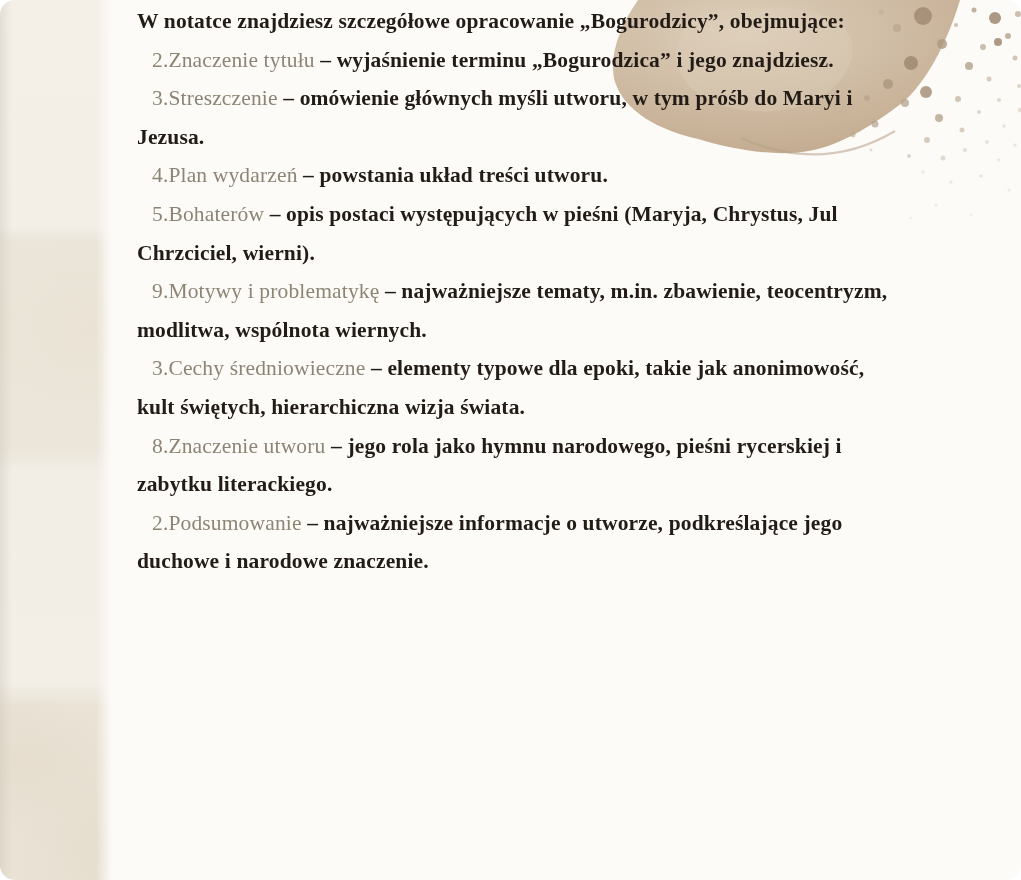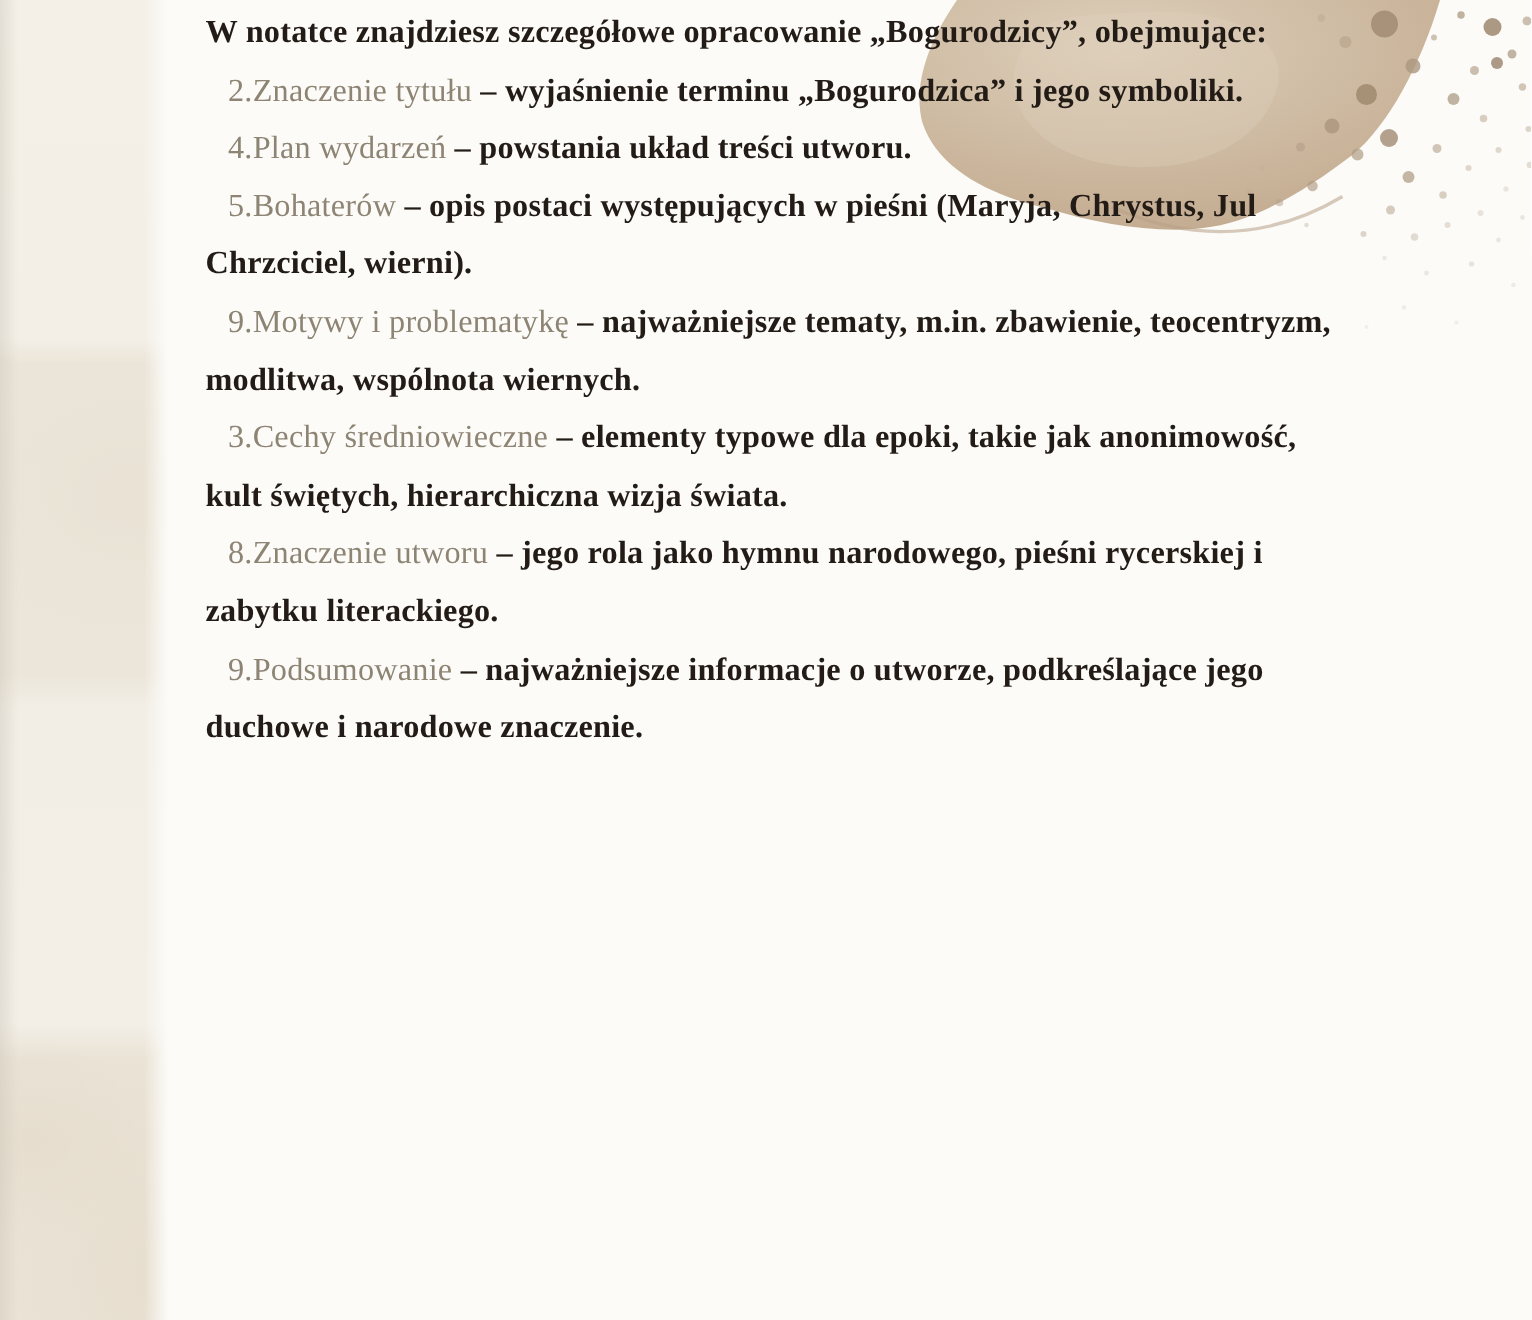--- a/index.html
+++ b/index.html
@@ -2,20 +2,21 @@
 <html style="--page-bg: #fcfbf8; --body-text: #231c16; --term-text: #8d8474; --blob-fill: #cfbca6; --blob-edge: #c1aa8f; --splatter: #a5907a; --left-wash: #efe9df;"><head>
 <meta charset="utf-8">
 <style>
   html,body{margin:0;padding:0;background:#ffffff;}
   .page{
     position:relative;
     width:1021px;height:880px;
     overflow:hidden;
     background:var(--page-bg,#fcfbf8);
     font-family:"Liberation Serif","DejaVu Serif",serif;
+    border-radius:15px;
   }
   
   .left-wash{
     position:absolute;left:0;top:0;width:112px;height:880px;
     background:
       linear-gradient(to right, rgba(252,251,248,0) 96px, rgba(252,251,248,0.95) 111px),
       linear-gradient(to right, rgba(203,196,183,0.40) 0px, rgba(203,196,183,0) 12px),
       radial-gradient(230px 210px at 125px 850px, rgba(229,220,204,0.95), rgba(229,220,204,0) 72%),
       radial-gradient(120px 90px at 20px 760px, rgba(226,216,199,0.55), rgba(226,216,199,0) 75%),
       radial-gradient(160px 120px at 90px 330px, rgba(231,223,209,0.55), rgba(231,223,209,0) 80%),
@@ -110,22 +111,23 @@
       <circle cx="447" cy="14" r="3" fill="#ab9780" opacity="0.60"></circle>
       <circle cx="365" cy="205" r="1.5" fill="#d5cdc1" opacity="0.35"></circle>
       <circle cx="340" cy="218" r="1.3" fill="#d8d1c6" opacity="0.30"></circle>
       <circle cx="400" cy="215" r="1.4" fill="#d6cfc3" opacity="0.30"></circle>
     </g>
   </svg>
 
   <div class="content">
     <p class="intro">W notatce znajdziesz szczegółowe opracowanie „Bogurodzicy”, obejmujące:</p>
 
-    <p class="item"><span class="lead">2.Znaczenie tytułu</span> <span class="desc">– wyjaśnienie terminu „Bogurodzica” i jego symboliki.</span></p>
+    <p class="item"><span class="lead">2.Znaczenie tytułu</span> <span class="desc">– wyjaśnienie terminu „Bogurodzica” i jego znajdziesz.</span></p>
+    <p class="item"><span class="lead">3.Streszczenie</span> <span class="desc">– omówienie głównych myśli utworu, w tym próśb do Maryi i Jezusa.</span></p>
     <p class="item"><span class="lead">4.Plan wydarzeń</span> <span class="desc">– powstania układ treści utworu.</span></p>
     <p class="item"><span class="lead">5.Bohaterów</span> <span class="desc">– opis postaci występujących w pieśni (Maryja, Chrystus, Jul Chrzciciel, wierni).</span></p>
     <p class="item"><span class="lead">9.Motywy i problematykę</span> <span class="desc">– najważniejsze tematy, m.in. zbawienie, teocentryzm, modlitwa, wspólnota wiernych.</span></p>
     <p class="item"><span class="lead">3.Cechy średniowieczne</span> <span class="desc">– elementy typowe dla epoki, takie jak anonimowość, kult świętych, hierarchiczna wizja świata.</span></p>
     <p class="item"><span class="lead">8.Znaczenie utworu</span> <span class="desc">– jego rola jako hymnu narodowego, pieśni rycerskiej i zabytku literackiego.</span></p>
-    <p class="item"><span class="lead">9.Podsumowanie</span> <span class="desc">– najważniejsze informacje o utworze, podkreślające jego duchowe i narodowe znaczenie.</span></p>
+    <p class="item"><span class="lead">2.Podsumowanie</span> <span class="desc">– najważniejsze informacje o utworze, podkreślające jego duchowe i narodowe znaczenie.</span></p>
   </div>
 
 </div>
 
 </body></html>

